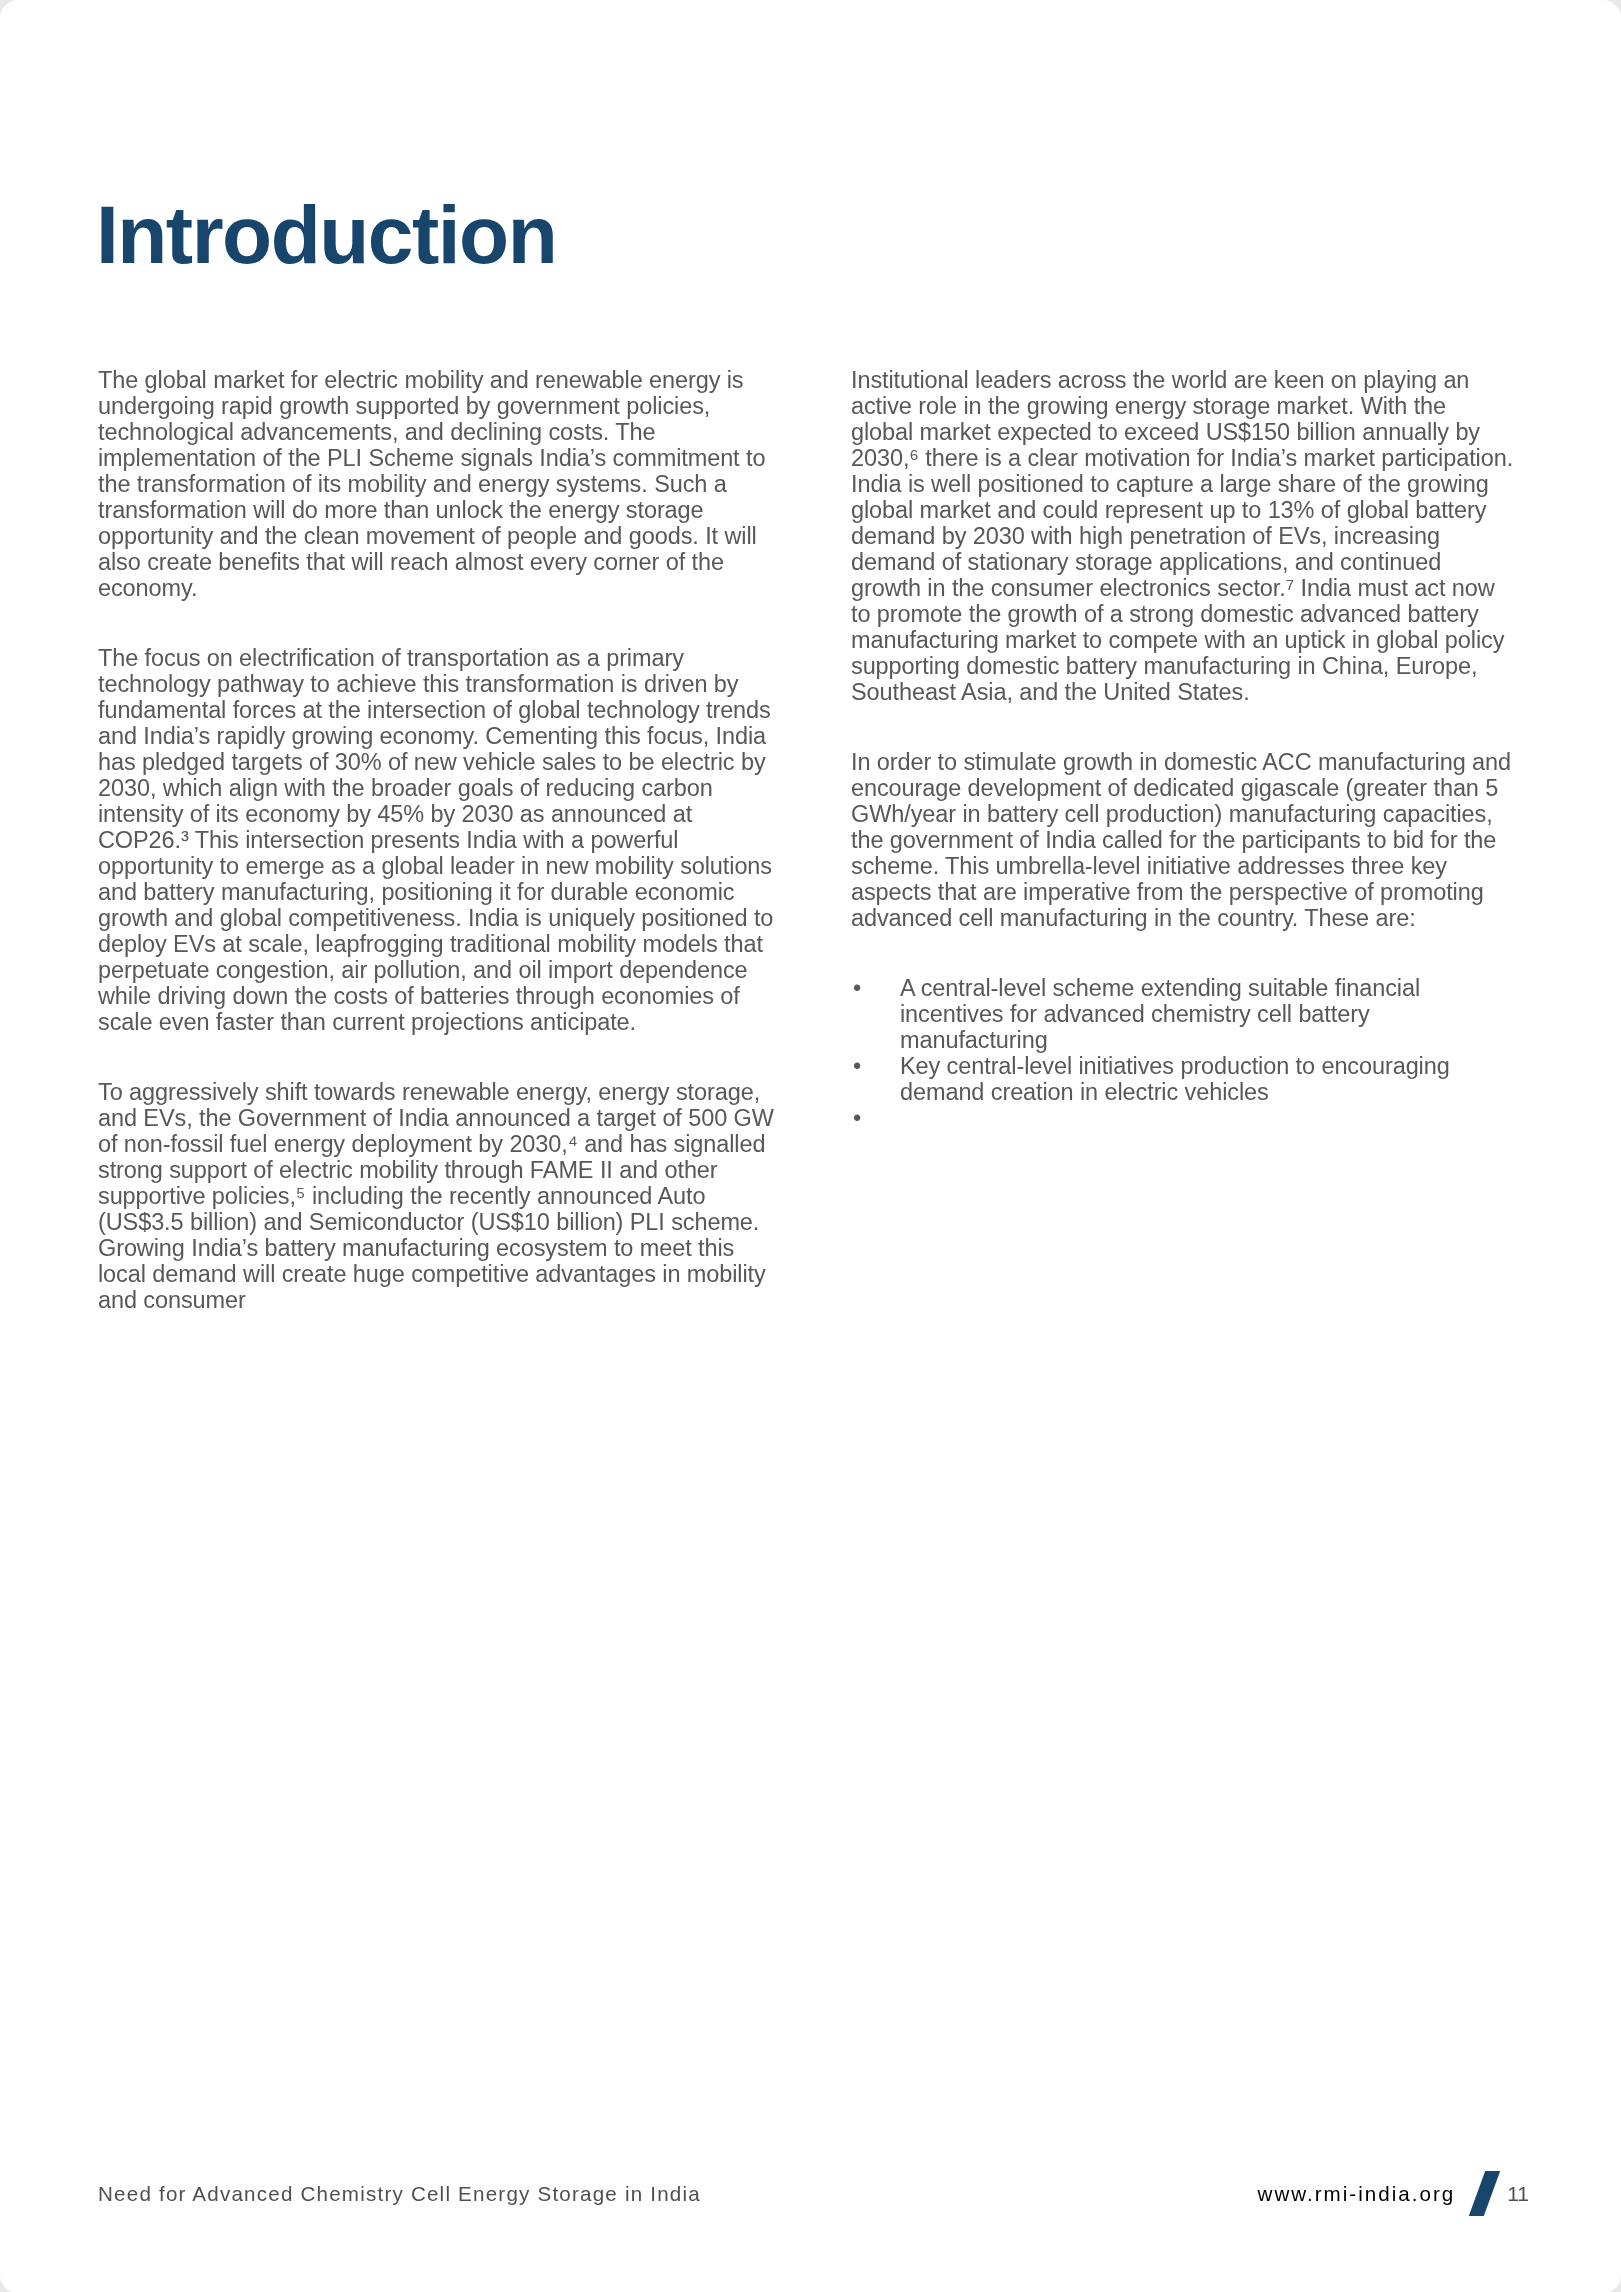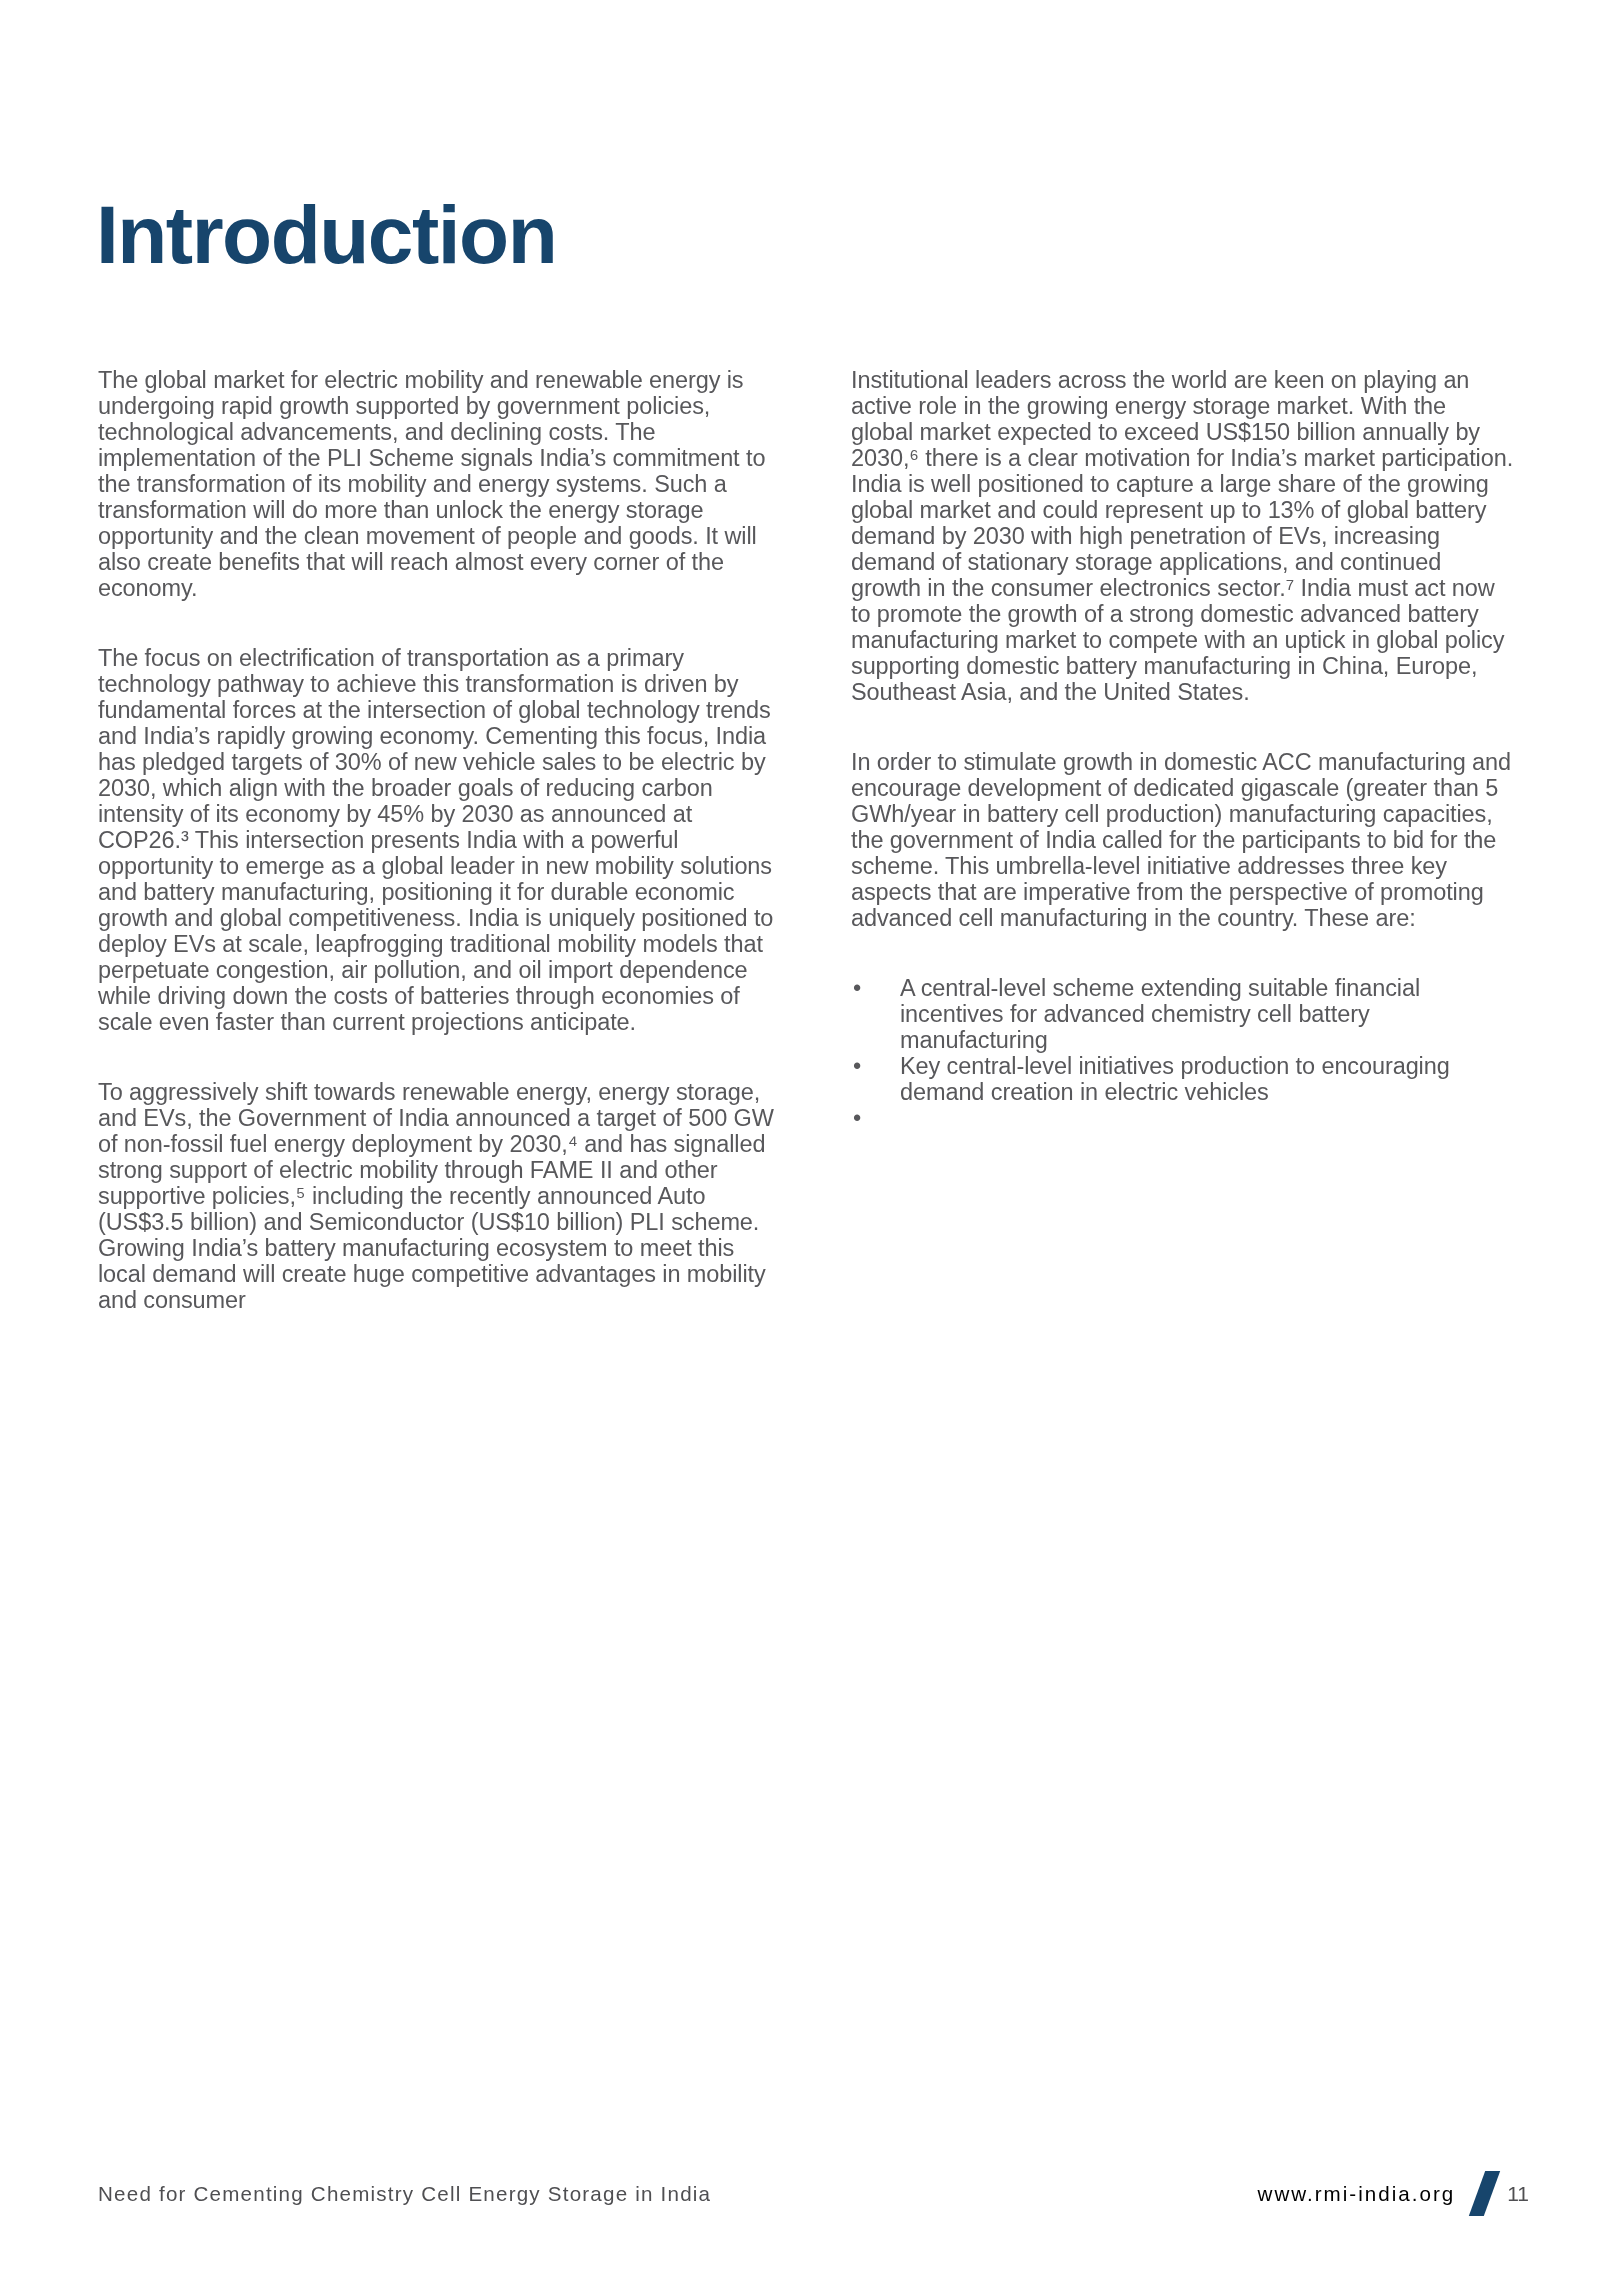--- a/index.html
+++ b/index.html
@@ -4,20 +4,21 @@
 <style>
   html, body { margin: 0; padding: 0; background: #e8e8e8; }
   .page {
     position: relative;
     width: 1621px;
     height: 2293px;
     margin: 0 auto;
     background: #ffffff;
     font-family: "Liberation Sans", "DejaVu Sans", sans-serif;
     overflow: hidden;
+    border-radius: 18px;
   }
   .page-title {
     position: absolute;
     left: 96px;
     top: 139px;
     font-size: 82px;
     line-height: 1;
     font-weight: bold;
     letter-spacing: -1.5px;
     color: #17456C;
@@ -111,21 +112,21 @@
         <span class="bullet-marker">•</span>
         <span>Key central-level initiatives production to encouraging demand creation in electric vehicles</span>
       </li>
       <li>
         <span class="bullet-marker">•</span>
       </li>
     </ul>
   </div>
 
   <div class="footer">
-    <div class="footer-left">Need for Cementing Chemistry Cell Energy Storage in India</div>
+    <div class="footer-left">Need for Advanced Chemistry Cell Energy Storage in India</div>
     <div class="footer-right">
       <span class="footer-site">www.rmi-india.org</span>
       <span class="slash-shape"></span>
       <span class="footer-page-number">11</span>
     </div>
   </div>
 
 </div>
 
 

